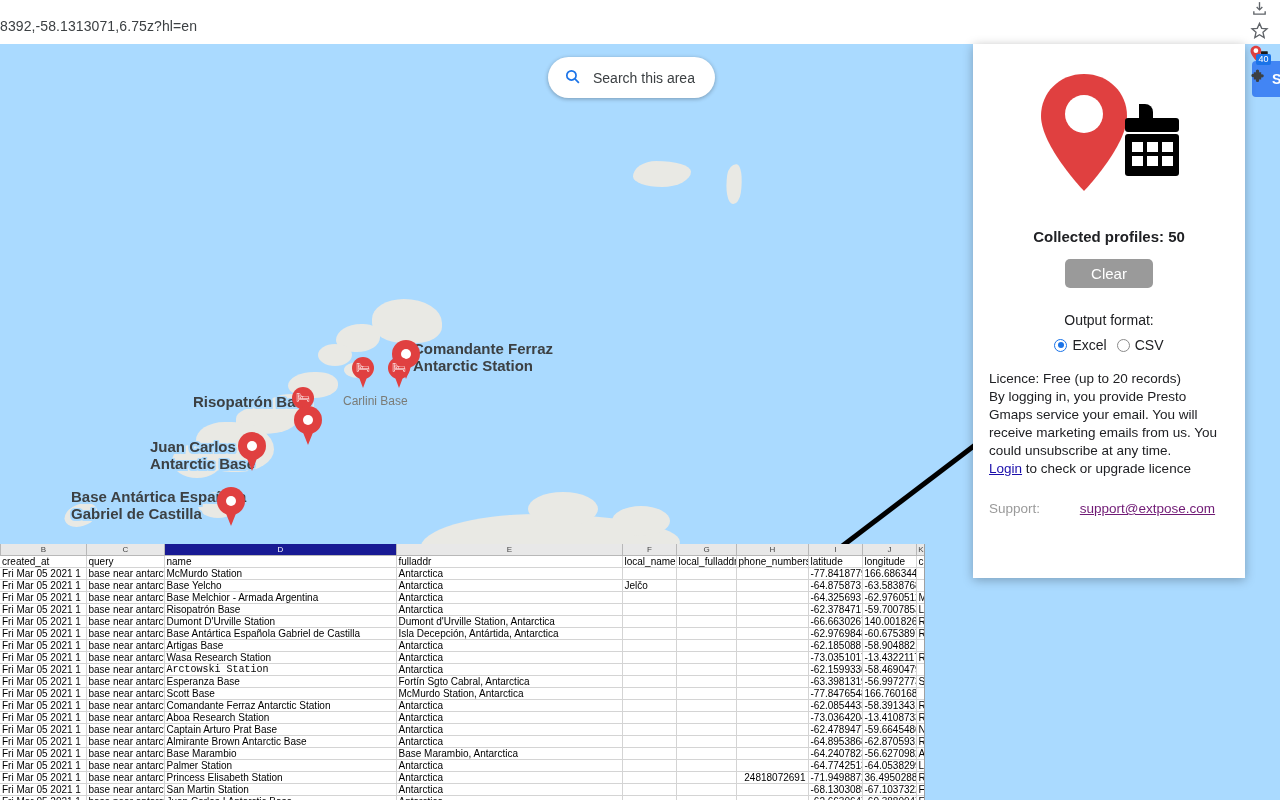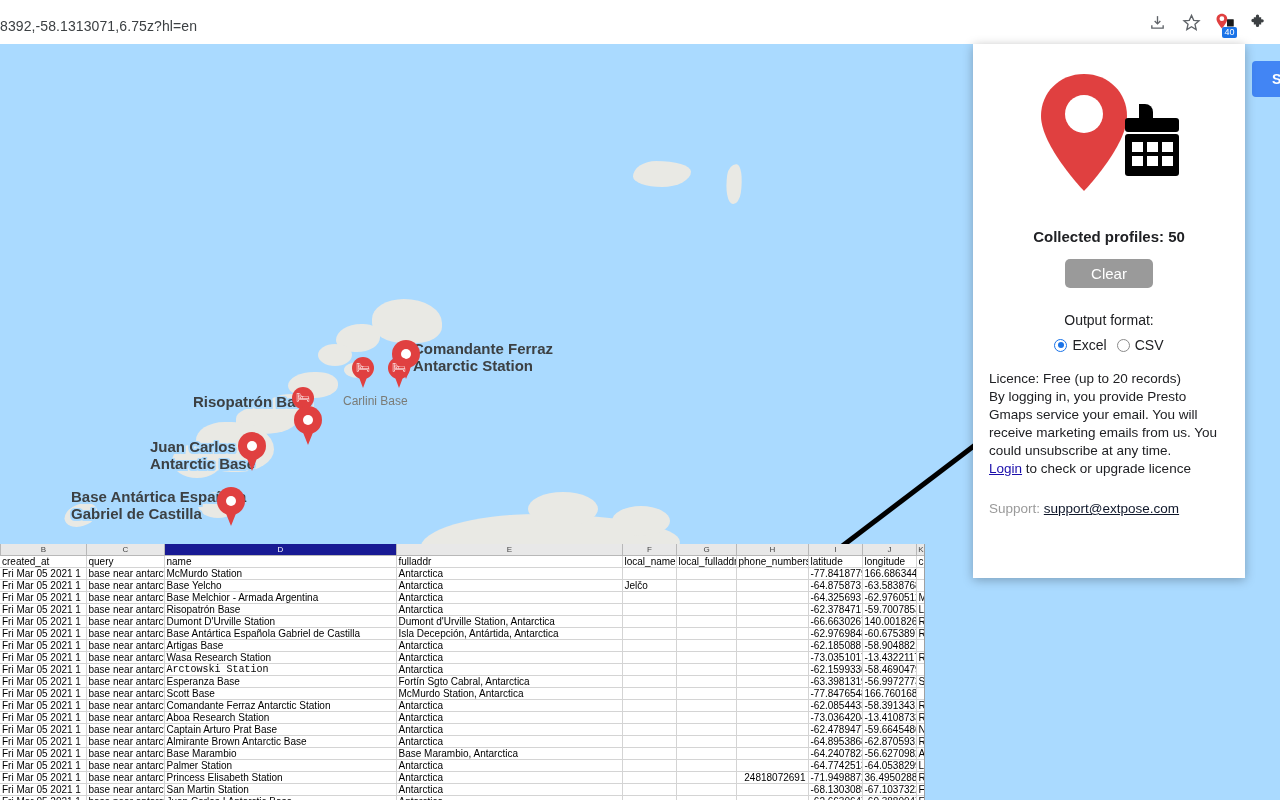--- a/index.html
+++ b/index.html
@@ -17,21 +17,21 @@
     background:#ffffff;
     display:flex; align-items:center;
   }
   #omnibox-text {
     position:absolute; left:0; top:18px;
     font-size:14px; color:#3c4043; white-space:nowrap;
     letter-spacing:0.1px;
   }
   .chrome-icons {
     position:absolute; right:6px; top:0; height:44px;
-    display:flex; align-items:center; gap:4px;
+    display:flex; align-items:center; gap:4px;flex-direction:column;
   }
   .chrome-btn {
     width:30px; height:30px; display:flex; align-items:center; justify-content:center;
     border-radius:50%; position:relative;
   }
   .ext-badge {
     position:absolute; left:12px; bottom:-1px;
     background:#1a73e8; color:#fff; font-size:9px; line-height:11px;
     padding:0 2px; border-radius:2px; min-width:15px; text-align:center;
     font-family:"Liberation Sans", sans-serif;
@@ -147,21 +147,21 @@
     font-size:15px; font-family:"Liberation Sans", sans-serif;
     padding:9px 22px; border-radius:18px; cursor:pointer;
   }
   #licence-block {
     margin-top:17px; font-size:13.5px; line-height:18px; color:#202124;
   }
   #licence-block a { color:#1a0dab; }
   #support-row {
     margin-top:23px; font-size:13.5px; color:#9a9a9a;
   }
-  #support-row a { color:#0f172a; }
+  #support-row a { color:#701a75;margin-left:36px; }
 
   
   #spreadsheet {
     position:absolute; left:0; top:544px; width:925px; height:256px;
     background:#fff; z-index:20; overflow:hidden;
     font-size:10px; color:#000;
     border-right:1px solid #a0a0a0;
   }
   #col-letter-row { display:flex; height:12px; background:#e8e8e8; }
   .col-letter {
@@ -197,20 +197,29 @@
   <div class="land" style="left:172px;top:400px;width:50px;height:34px;border-radius:50%;"></div>
   <div class="land" style="left:198px;top:448px;width:40px;height:26px;border-radius:50%;"></div>
   <div class="land" style="left:64px;top:460px;width:34px;height:22px;border-radius:50%;transform:rotate(-20deg);"></div>
   <div class="land" style="left:100px;top:510px;width:42px;height:24px;border-radius:50%;"></div>
   <div class="land" style="left:420px;top:470px;width:260px;height:70px;border-radius:45% 55% 60% 40%/50% 40% 60% 50%;"></div>
   <div class="land" style="left:528px;top:448px;width:70px;height:34px;border-radius:50%;"></div>
   <div class="land" style="left:612px;top:462px;width:58px;height:30px;border-radius:50%;"></div>
   <div class="land" style="left:470px;top:500px;width:120px;height:46px;border-radius:50%;"></div>
   <div class="land" style="left:690px;top:500px;width:100px;height:30px;border-radius:50%;"></div>
 
+  <div id="search-this-area">
+    <span>
+      <svg width="17" height="17" viewBox="0 0 24 24" fill="none" stroke="#1a73e8" stroke-width="2.4">
+        <circle cx="10.5" cy="10.5" r="6.5"></circle>
+          <line x1="15.4" y1="15.4" x2="21" y2="21"></line>
+      </svg>
+    </span>
+    <span>Search this area</span>
+  </div>
 
   <div id="sign-in-btn">
     <span>Sign in</span>
   </div>
 
   <div id="map-labels">
       <div class="map-label" style="left: 413px; top: 296px;">Comandante Ferraz
 Antarctic Station</div>
       <div class="map-label plain" style="left: 343px; top: 349px;">Carlini Base</div>
       <div class="map-label" style="left: 193px; top: 349px;">Risopatrón Base</div>

